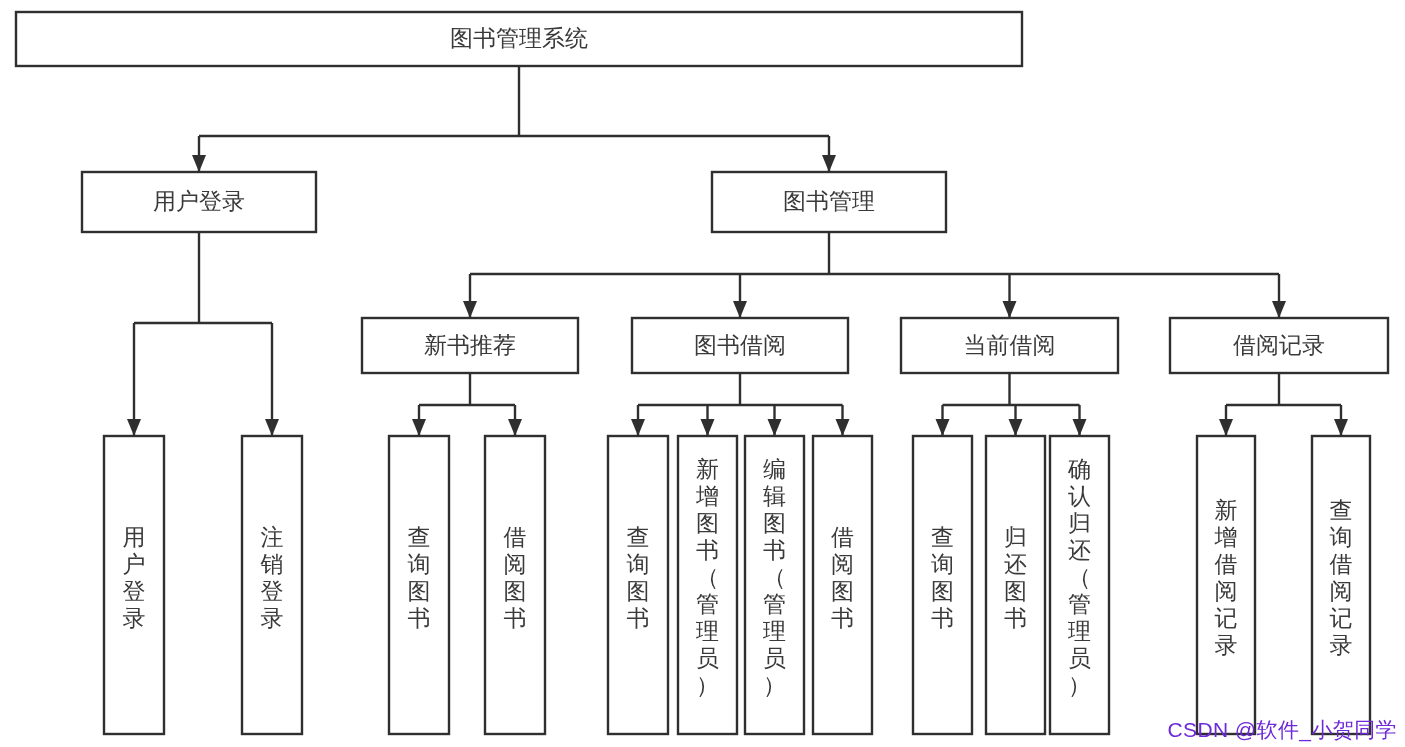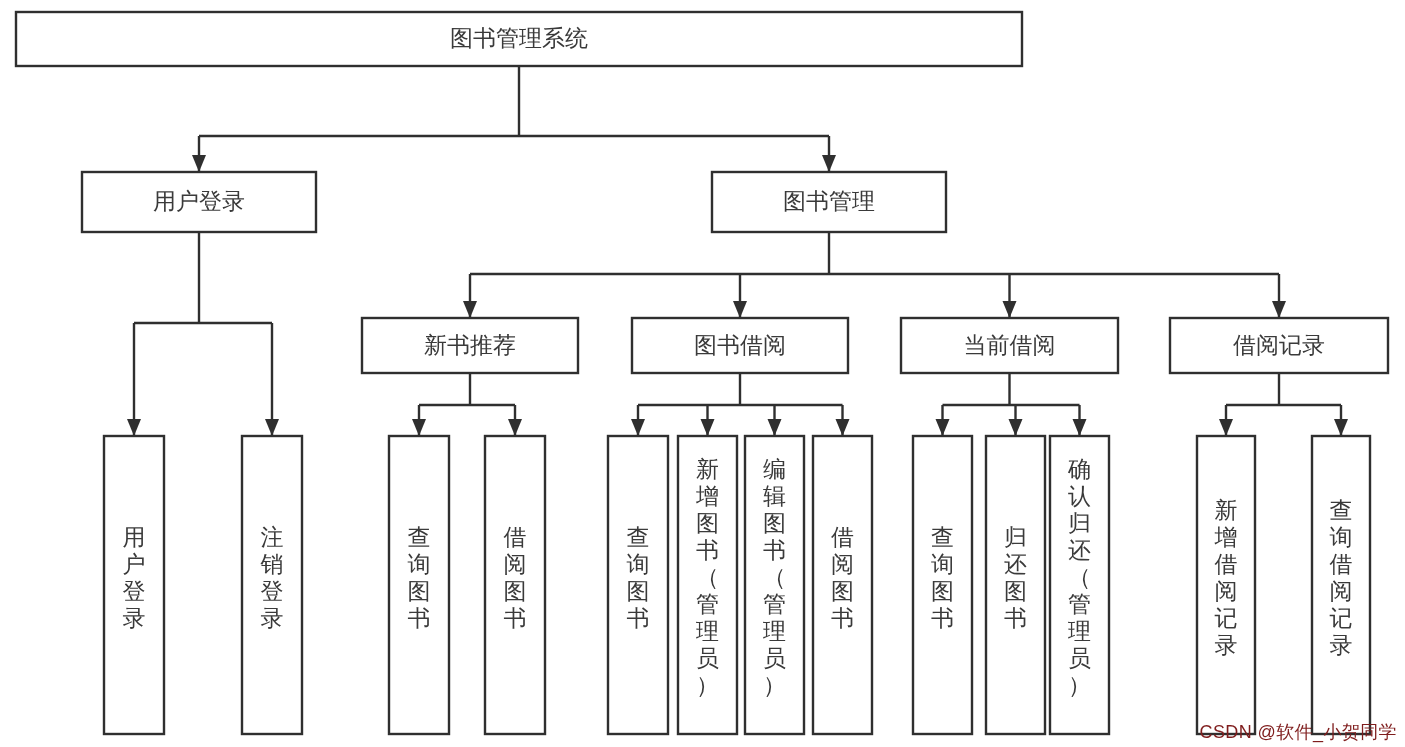--- a/index.html
+++ b/index.html
@@ -18,21 +18,21 @@
     font-family:"Liberation Sans","DejaVu Sans",sans-serif;
     font-size:23px;fill:#3a3a3a;text-anchor:middle;dominant-baseline:middle;
   }
   .node-label-v{
     font-family:"Liberation Sans","DejaVu Sans",sans-serif;
     font-size:23px;fill:#3a3a3a;
   }
   .watermark{
     position:absolute;right:8px;bottom:3px;
     font-family:"Liberation Sans","DejaVu Sans",sans-serif;
-    font-size:18px;color:#7f1d1d;white-space:nowrap;letter-spacing:0.4px;
+    font-size:21px;color:#6d28d9;white-space:nowrap;letter-spacing:0.4px;
   }
 </style>
 </head>
 <body>
 
 <div id="diagram-root">
 
   <svg id="flowchart" viewBox="0 0 1405 747">
     <g id="connectors-layer">
         <line x1="519" y1="66" x2="519" y2="136" class="conn"></line>

